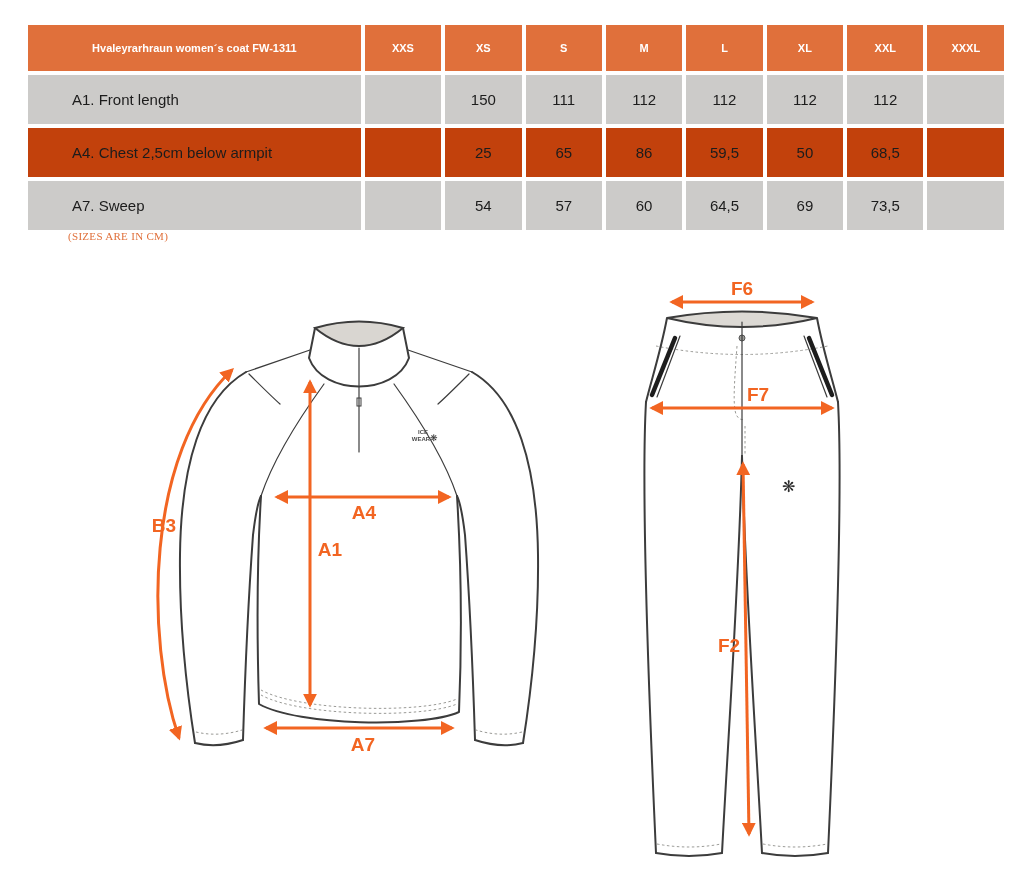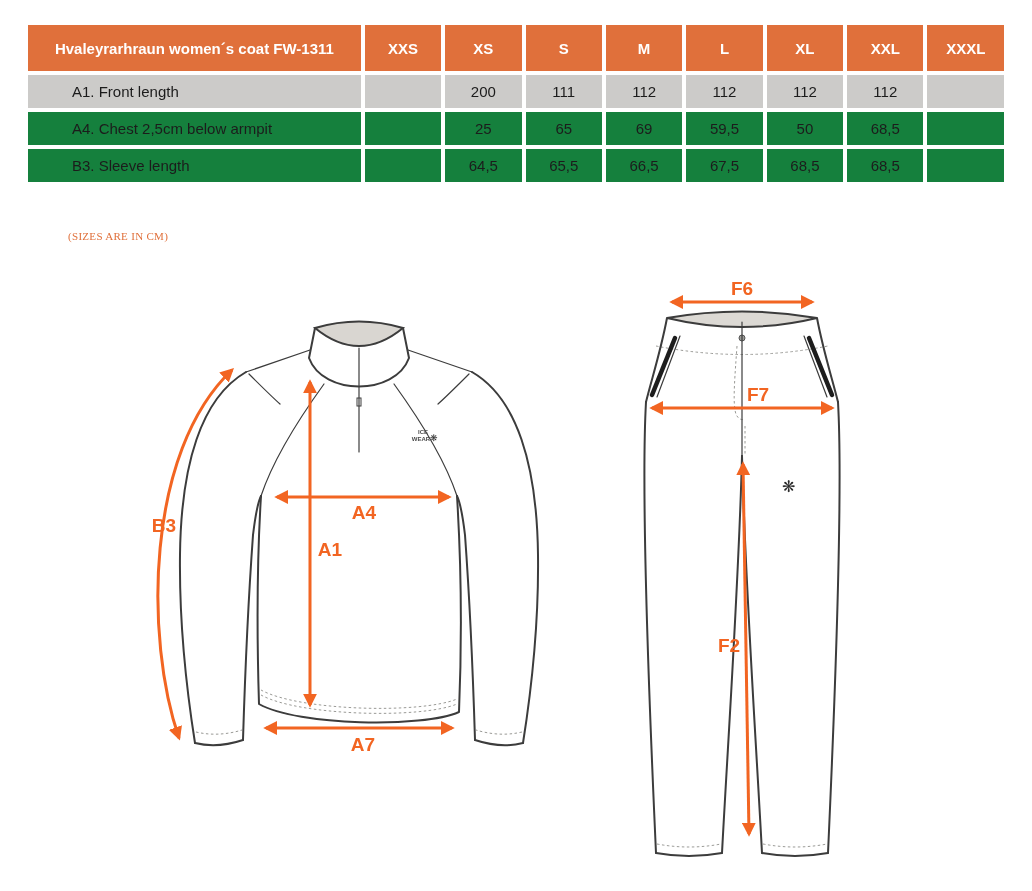--- a/index.html
+++ b/index.html
@@ -7,27 +7,27 @@
   body { font-family:"Liberation Sans", sans-serif; }
   .page { position:relative; width:1032px; height:891px; background:#ffffff; overflow:hidden; }
 
   table.size-table {
     position:absolute; left:24px; top:21px;
     border-collapse:separate; border-spacing:4px;
     table-layout:fixed; width:984px;
   }
   .size-table th {
     background:#E0703B; color:#ffffff; height:46px;
-    font-size:15px; font-weight:bold; text-align:center; padding:0 4px;
+    font-size:11px; font-weight:bold; text-align:center; padding:0 4px;
   }
   .size-table td {
-    height:32px; font-size:15px; color:#1c1c1c; text-align:center; padding:8px 2px;
+    height:32px; font-size:15px; color:#1c1c1c; text-align:center; padding:16px 2px;
   }
   .size-table tr.dark td  { background:#CCCBC9; }
-  .size-table tr.light td { background:#15803d; }
+  .size-table tr.light td { background:#c2410c; }
   .size-table td.row-label { text-align:left; padding-left:44px; }
 
   .note {
     position:absolute; left:68px; top:230px;
     color:#E0703B; font-size:11px; letter-spacing:0.3px;font-family:Liberation Serif, serif;
   }
 
   .jacket-svg { position:absolute; left:133px; top:300px; }
   .pants-svg  { position:absolute; left:612px; top:280px; }
 
@@ -65,48 +65,48 @@
       <th>S</th>
       <th>M</th>
       <th>L</th>
       <th>XL</th>
       <th>XXL</th>
       <th>XXXL</th>
     </tr>
     <tr class="dark">
       <td class="row-label">A1. Front length</td>
       <td></td>
-      <td>200</td>
+      <td>150</td>
       <td>111</td>
       <td>112</td>
       <td>112</td>
       <td>112</td>
       <td>112</td>
       <td></td>
     </tr>
     <tr class="light">
       <td class="row-label">A4. Chest 2,5cm below armpit</td>
       <td></td>
       <td>25</td>
       <td>65</td>
-      <td>69</td>
+      <td>86</td>
       <td>59,5</td>
       <td>50</td>
       <td>68,5</td>
       <td></td>
     </tr>
-    <tr class="light">
-      <td class="row-label">B3. Sleeve length</td>
-      <td></td>
+    <tr class="dark">
+      <td class="row-label">A7. Sweep</td>
+      <td></td>
+      <td>54</td>
+      <td>57</td>
+      <td>60</td>
       <td>64,5</td>
-      <td>65,5</td>
-      <td>66,5</td>
-      <td>67,5</td>
-      <td>68,5</td>
-      <td>68,5</td>
+      <td>69</td>
+      <td>73,5</td>
       <td></td>
     </tr>
   </tbody>
     </table>
 
   <div class="note">(SIZES ARE IN CM)</div>
 
   <svg class="jacket-svg" width="450" height="470" viewBox="0 0 450 470" xmlns="http://www.w3.org/2000/svg">
     <defs>
       <marker id="ah1" viewBox="0 0 10 10" refX="8" refY="5" markerWidth="4.6" markerHeight="4.6" orient="auto-start-reverse">

